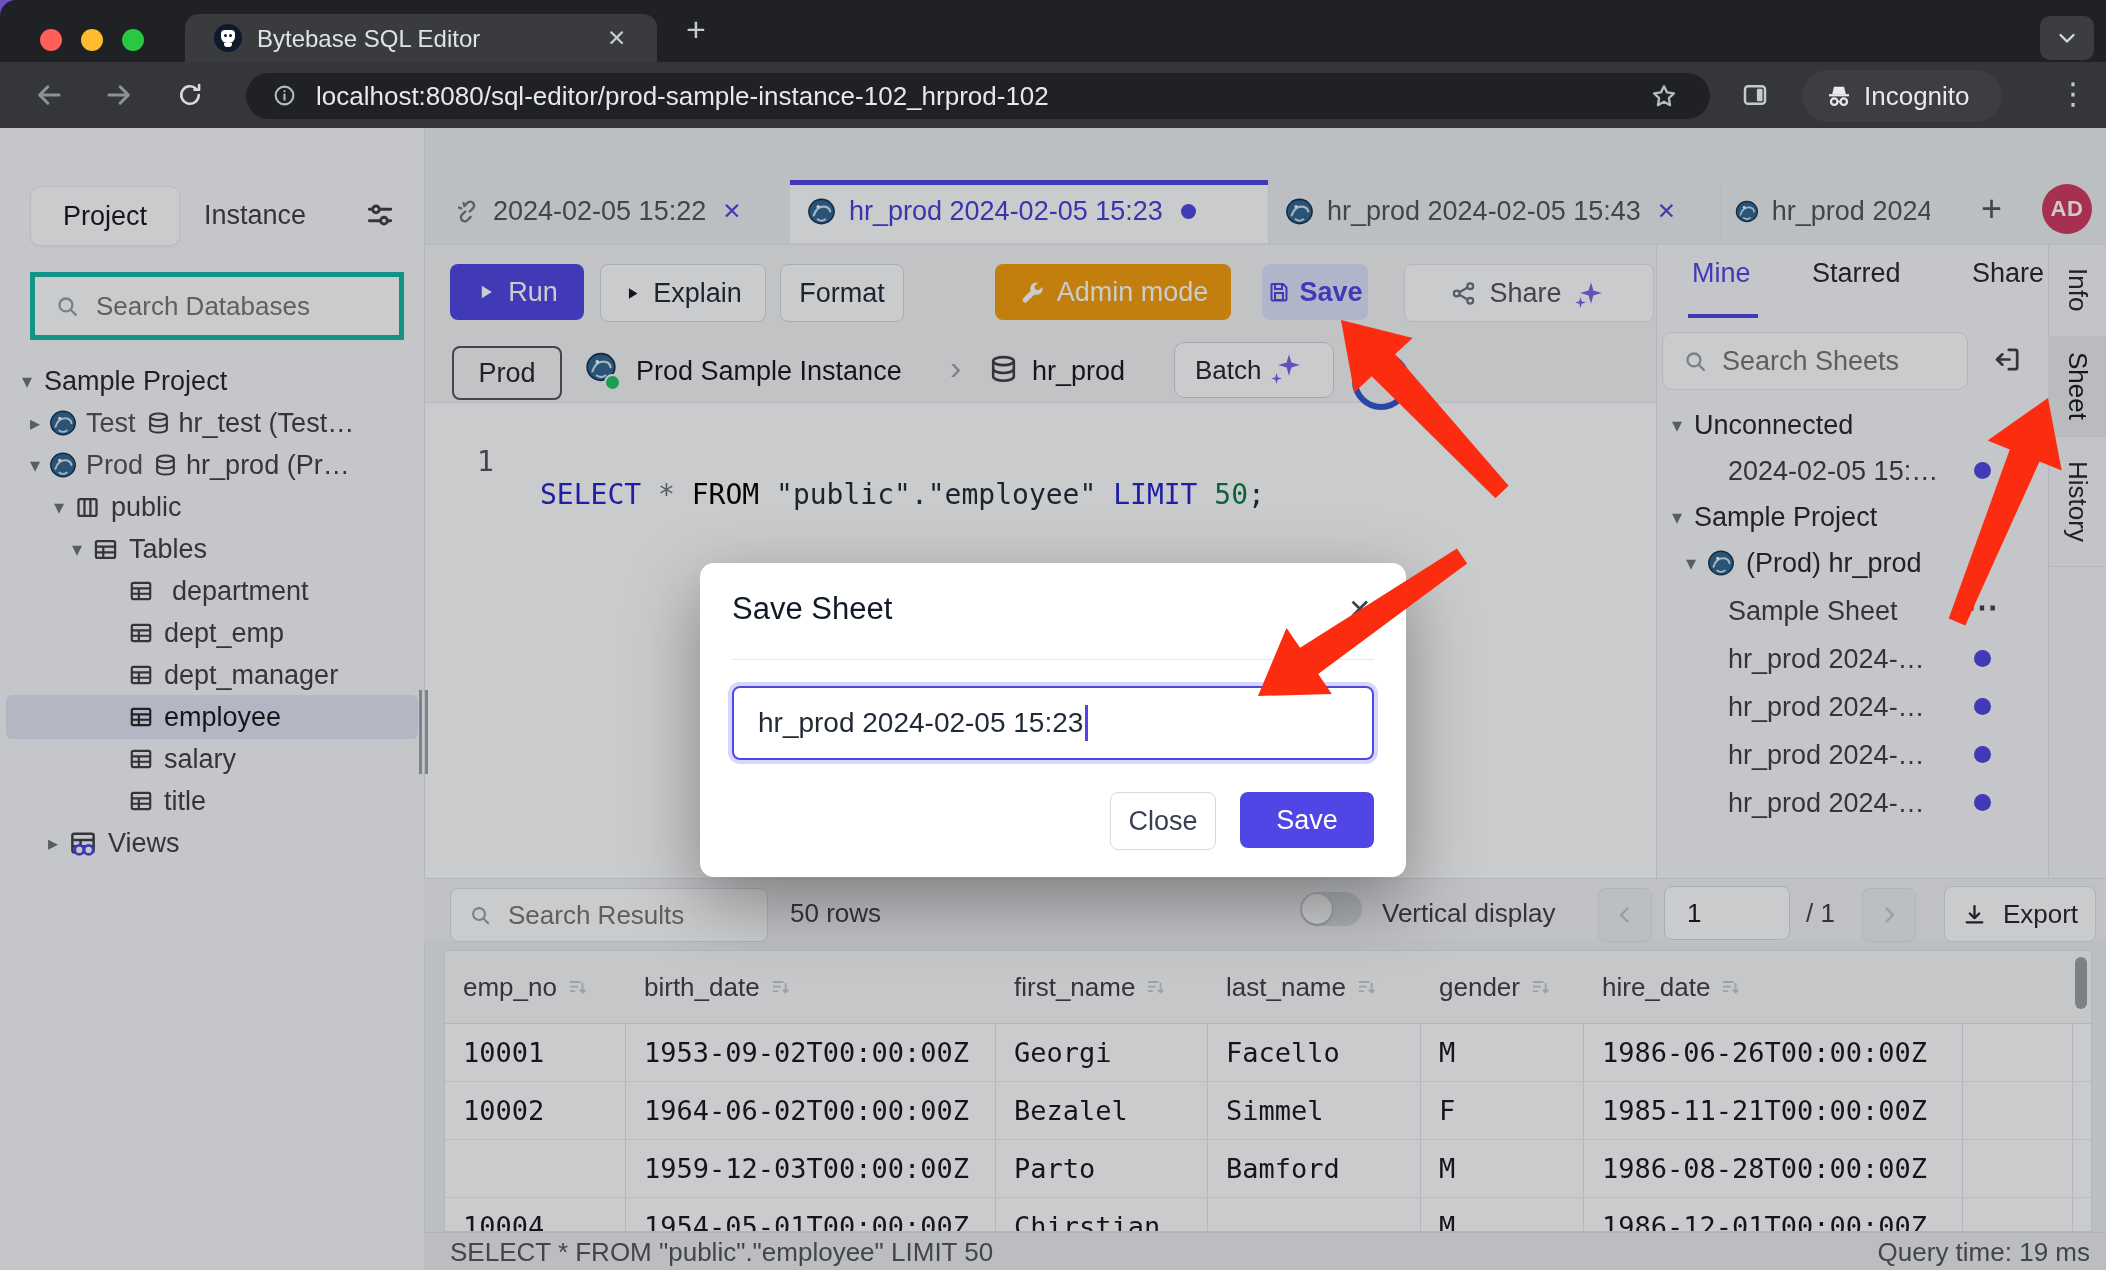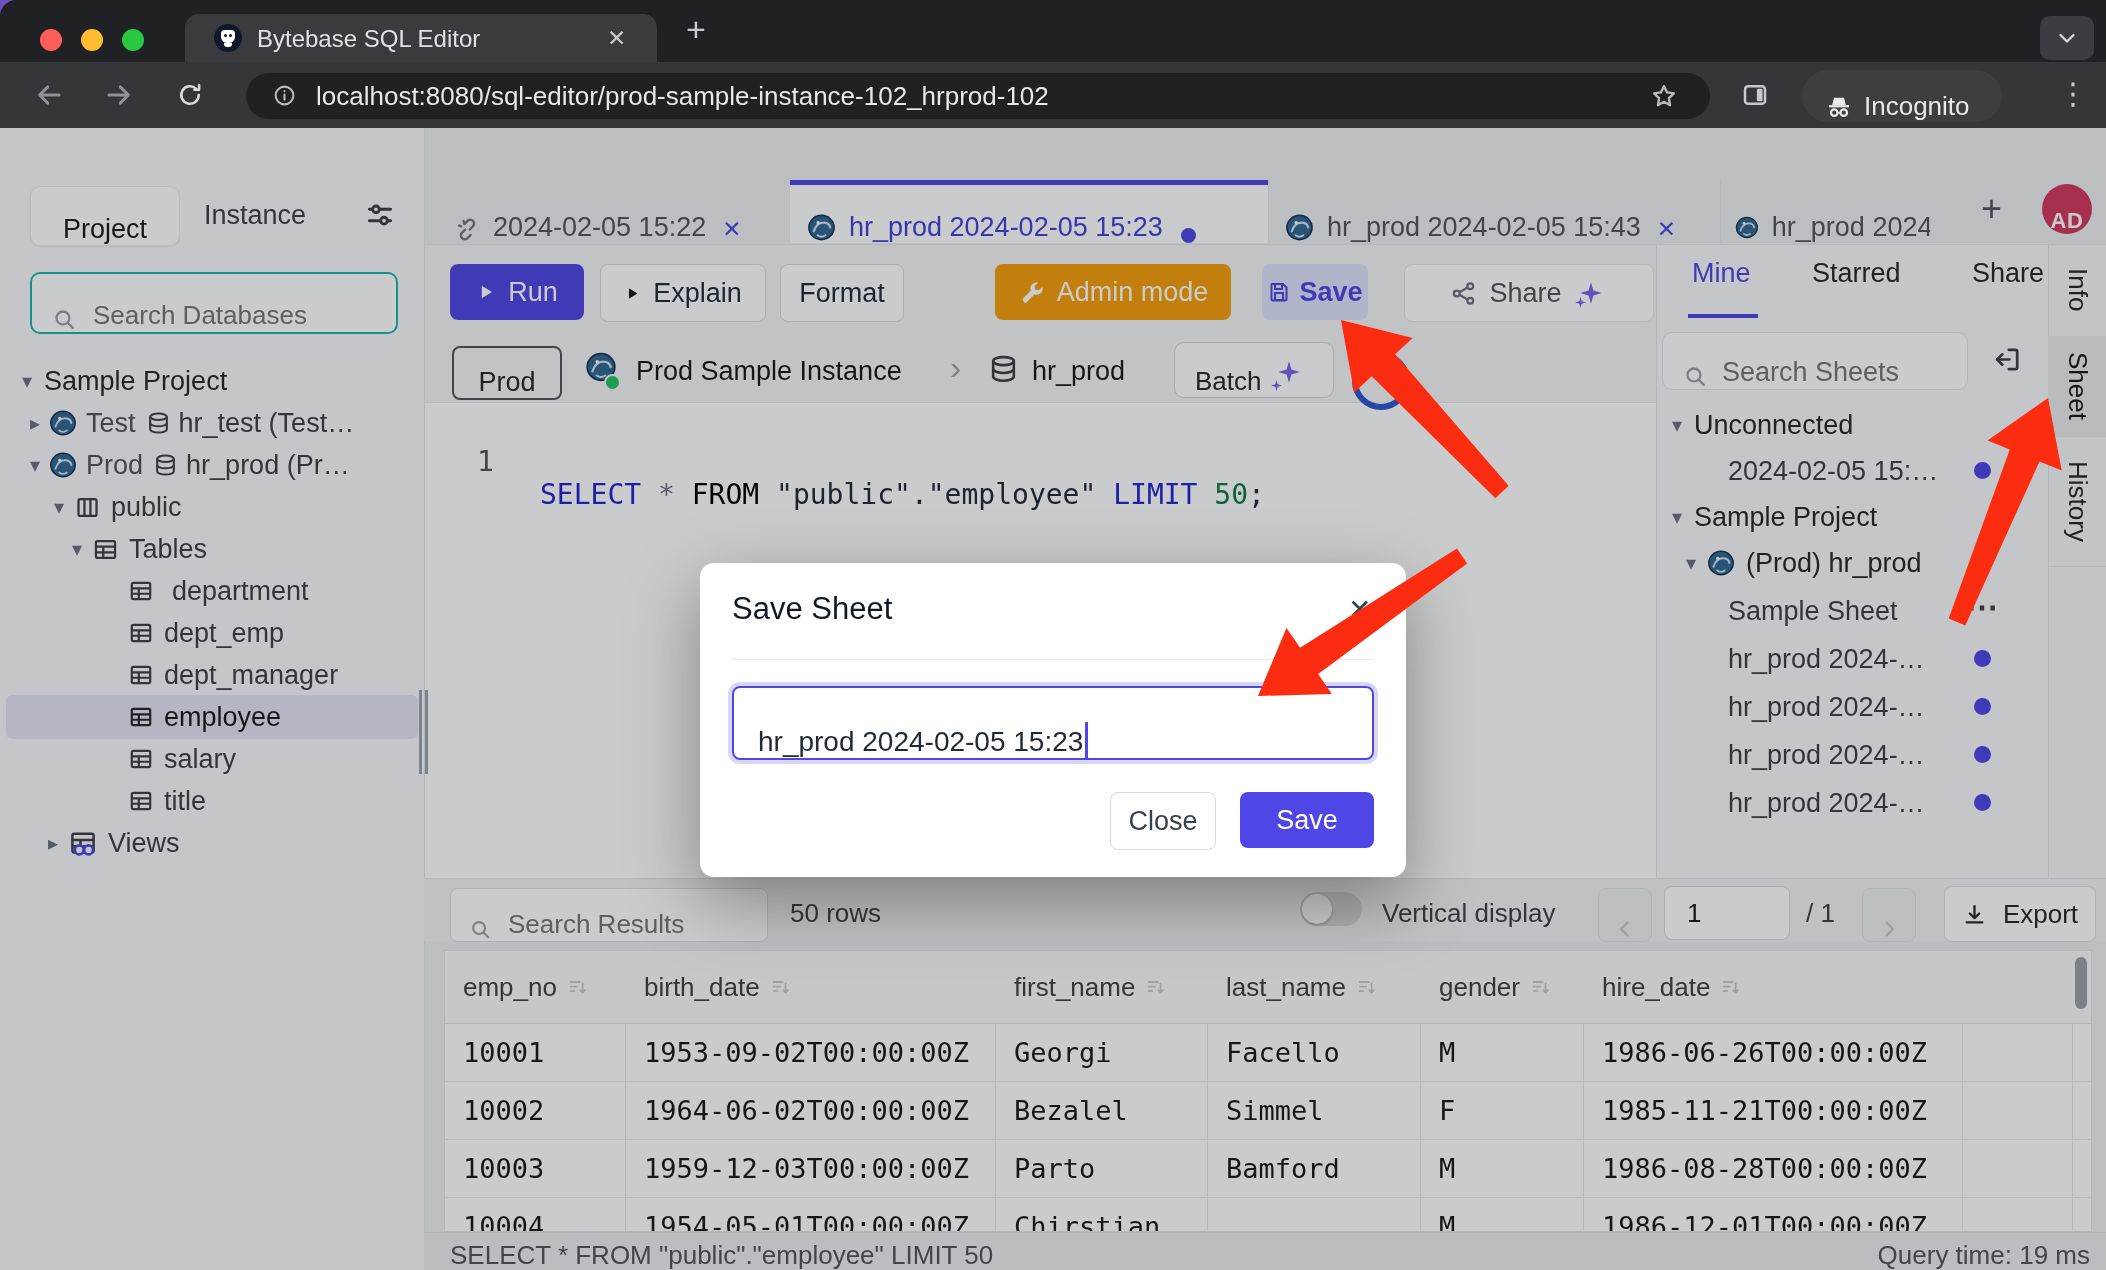--- a/index.html
+++ b/index.html
@@ -1,19 +1,19 @@
 <!DOCTYPE html>
 <html><head>
 <meta charset="utf-8">
 <style>
   html,body{margin:0;padding:0}
   body{width:2106px;height:1270px;position:relative;overflow:hidden;
        font-family:"Liberation Sans",sans-serif;background:#eef0f3;}
   .abs{position:absolute}
-  .flex{display:flex;align-items:flex-end}
+  .flex{display:flex;align-items:center}
   .nowrap{white-space:nowrap;overflow:hidden}
   .caret{font-family:"DejaVu Sans",sans-serif;color:#6b7280;font-size:20px;line-height:1}
   .dot{border-radius:50%;background:#4f46e5}
   .mono{font-family:"DejaVu Sans Mono",monospace}
   input{font-family:"Liberation Sans",sans-serif;outline:none}
   svg{display:block}
   
   .titlebar{position:absolute;left:0;top:0;width:2106px;height:62px;background:#202124;border-top-left-radius:16px}
   .navbar{position:absolute;left:0;top:62px;width:2106px;height:66px;background:#35363a}
   .light{position:absolute;top:29px;width:22px;height:22px;border-radius:50%}
@@ -226,21 +226,21 @@
 <div class="abs" style="left:1656px;top:244px;width:392px;height:634px;background:#f8f9fb;border-left:1px solid #e3e5e9"></div>
 <div class="abs" style="left:2048px;top:244px;width:58px;height:634px;background:#f6f7f9;border-left:1px solid #e3e5e9"></div>
 
 <div class="abs flex" style="left:30px;top:186px;width:148px;height:58px;background:#fff;border:1px solid #ececf0;border-radius:10px;box-shadow:0 1px 2px rgba(0,0,0,.06);justify-content:center">
   <span style="font-size:27px;color:#18181b;font-weight:500">Project</span>
 </div>
 <span class="abs" style="left:204px;top:200px;font-size:27px;color:#3f3f46">Instance</span>
 <svg class="abs" width="32" height="32" style="left:364px;top:200px;color:#3f3f46">
     <use href="#sym-sliders"></use>
   </svg>
-<div class="abs flex" style="left:30px;top:272px;width:364px;height:58px;background:#fff;border:2px solid #14b8a6;border-radius:10px">
+<div class="abs flex" style="left:30px;top:272px;width:364px;height:58px;background:#fff;border:5px solid #14b8a6;border-radius:1px">
   <svg width="25" height="25" style="margin-left:20px;color:#9aa0a6">
       <use href="#sym-mag"></use>
     </svg>
   <input style="border: 0px; background: transparent; margin-left: 14px; width: 280px; font-size: 26px; color: rgb(63, 63, 70);" placeholder="Search Databases">
 </div>
 
 <div class="tree-row" style="left:22px;top:360px">
   <span class="caret">▾</span>
   <span style="margin-left:12px;color:#27272a">Sample Project</span>
 </div>
@@ -536,21 +536,20 @@
   </div>
   <div class="abs mono" style="left:0;top:130px;width:1646px;height:58px;border-bottom:1px solid #ebedf0">
     <div class="cell abs" style="left:0;width:180px">10002</div>
     <div class="cell abs" style="left:181px;width:369px">1964-06-02T00:00:00Z</div>
     <div class="cell abs" style="left:551px;width:211px">Bezalel</div>
     <div class="cell abs" style="left:763px;width:212px">Simmel</div>
     <div class="cell abs" style="left:976px;width:162px">F</div>
     <div class="cell abs" style="left:1139px;width:378px">1985-11-21T00:00:00Z</div>
   </div>
   <div class="abs mono" style="left:0;top:188px;width:1646px;height:58px;border-bottom:1px solid #ebedf0">
-    <div class="cell abs" style="left:0;width:180px">10003</div>
     <div class="cell abs" style="left:181px;width:369px">1959-12-03T00:00:00Z</div>
     <div class="cell abs" style="left:551px;width:211px">Parto</div>
     <div class="cell abs" style="left:763px;width:212px">Bamford</div>
     <div class="cell abs" style="left:976px;width:162px">M</div>
     <div class="cell abs" style="left:1139px;width:378px">1986-08-28T00:00:00Z</div>
   </div>
   <div class="abs mono" style="left:0;top:246px;width:1646px;height:58px">
     <div class="cell abs" style="left:0;width:180px">10004</div>
     <div class="cell abs" style="left:181px;width:369px">1954-05-01T00:00:00Z</div>
     <div class="cell abs" style="left:551px;width:211px">Chirstian</div>

